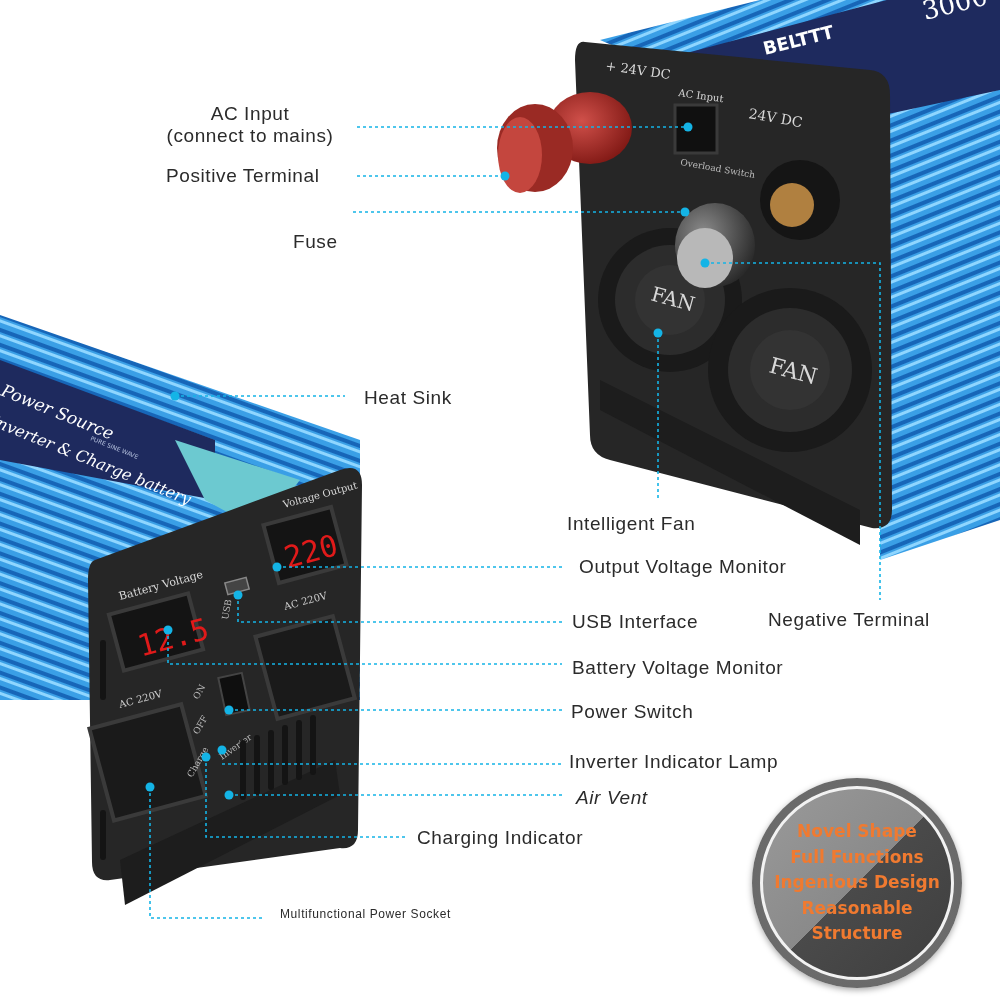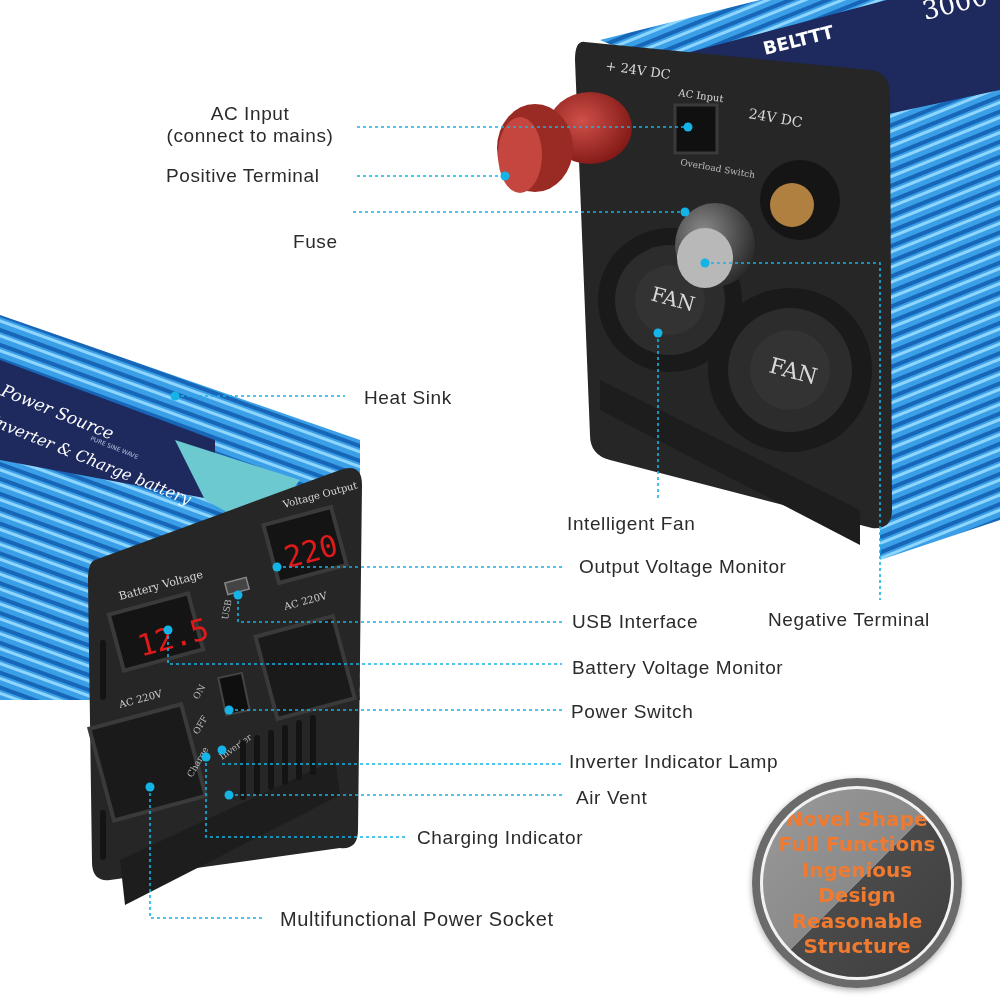--- a/index.html
+++ b/index.html
@@ -7,21 +7,21 @@
   .stage{position:absolute;left:0;top:0;width:1000px;height:1000px;}
   .label{position:absolute;color:#2b2b2b;font-size:19px;letter-spacing:0.6px;white-space:nowrap;line-height:1.15;}
   .label.center{text-align:center;}
   svg{position:absolute;left:0;top:0;}
   .badge{position:absolute;left:752px;top:778px;width:210px;height:210px;border-radius:50%;
     background:radial-gradient(circle at 50% 50%,#7a7a7a 0,#6a6a6a 70%,#5a5a5a 100%);
     box-shadow:0 2px 6px rgba(0,0,0,.35);}
   .badge-inner{position:absolute;left:8px;top:8px;width:188px;height:188px;border-radius:50%;border:3px solid #f2f2f2;
     background:linear-gradient(135deg,#9a9a9a 0%,#8a8a8a 50%,#4a4a4a 50%,#3e3e3e 100%);overflow:hidden;}
   .badge-text{position:absolute;left:0;top:0;width:100%;height:100%;display:flex;flex-direction:column;align-items:center;justify-content:center;}
-  .badge-line{color:#f07a30;font-weight:bold;font-size:20px;line-height:25.5px;text-align:center;font-family:"DejaVu Sans",sans-serif;}
+  .badge-line{color:#f07a30;font-weight:bold;font-size:17px;line-height:25.5px;text-align:center;font-family:"DejaVu Sans",sans-serif;}
 </style>
 </head>
 <body>
 
 <div class="stage">
 
   <svg width="1000" height="1000" viewBox="0 0 1000 1000">
     <defs>
       <linearGradient id="blueA" x1="0" y1="0" x2="0" y2="1">
         <stop offset="0" stop-color="#5cc0f4"></stop>
@@ -172,23 +172,23 @@
   <div class="label" style="left:166px;top:165px;">Positive Terminal</div>
   <div class="label" style="left:293px;top:203px;margin-top:28px;">Fuse</div>
   <div class="label" style="left:364px;top:387px;">Heat Sink</div>
   <div class="label" style="left:567px;top:513px;">Intelligent Fan</div>
   <div class="label" style="left:572px;top:556px;margin-left:7px;">Output Voltage Monitor</div>
   <div class="label" style="left:572px;top:611px;text-align:right;">USB Interface</div>
   <div class="label" style="left:768px;top:609px;">Negative Terminal</div>
   <div class="label" style="left:572px;top:657px;">Battery Voltage Monitor</div>
   <div class="label" style="left:571px;top:701px;">Power Switch</div>
   <div class="label" style="left:569px;top:751px;">Inverter Indicator Lamp</div>
-  <div class="label" style="left:576px;top:787px;">Air Vent</div>
+  <div class="label" style="left:576px;top:787px;font-style:italic;">Air Vent</div>
   <div class="label" style="left:417px;top:827px;">Charging Indicator</div>
-  <div class="label" style="left:280px;top:908px;font-size:20px;">Multifunctional Power Socket</div>
+  <div class="label" style="left:280px;top:908px;font-size:12px;">Multifunctional Power Socket</div>
 
   <div class="badge">
     <div class="badge-inner">
       <div class="badge-text">
         <div class="badge-line">Novel Shape</div>
         <div class="badge-line">Full Functions</div>
         <div class="badge-line">Ingenious Design</div>
         <div class="badge-line">Reasonable</div>
         <div class="badge-line">Structure</div>
       </div>

